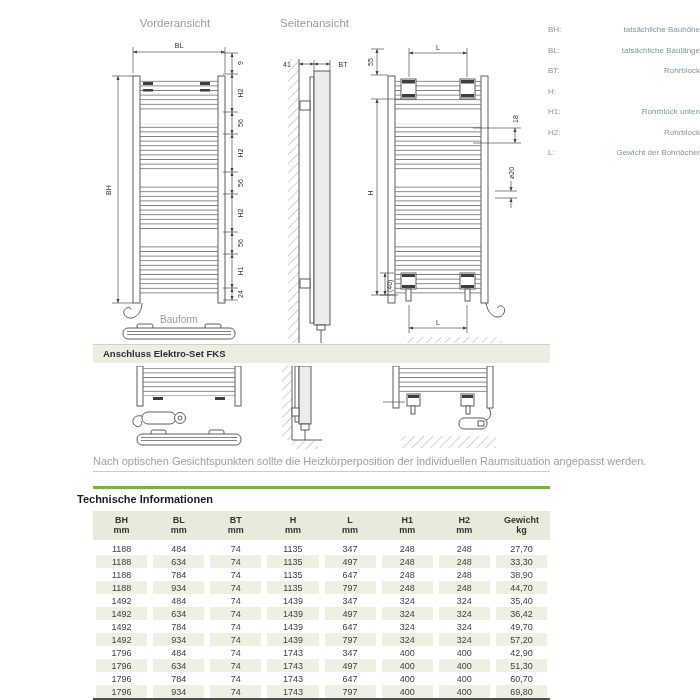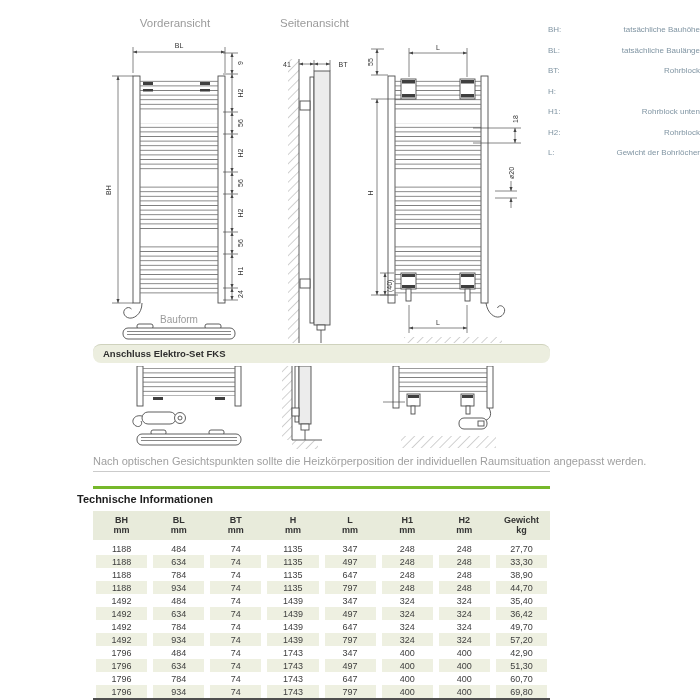--- a/index.html
+++ b/index.html
@@ -17,21 +17,21 @@
   .dk{fill:#3f3f3f;stroke:none;}
   text.dt{font-size:7px;fill:#333;}
   text.gt{font-size:10px;fill:#9b9b9b;}
 
   .legend{position:absolute;left:548px;top:24px;width:152px;}
   .legend-item{display:flex;margin-bottom:9px;font-size:8px;color:#8095a3;line-height:11.5px;}
   .lk{width:22px;flex:none;}
   .lv{flex:1;text-align:right;}
 
   .elektro-bar{position:absolute;left:93px;top:344px;width:457px;height:19px;
-               background:#eceedf;border-top:1px solid #cfd2bd;box-sizing:border-box;border-radius:8px;}
+               background:#eceedf;border-top:1px solid #cfd2bd;box-sizing:border-box;}
   .elektro-bar span{display:block;font-size:9.5px;font-weight:bold;color:#2e2e2e;
                     line-height:17px;padding-left:10px;}
   .esvg{position:absolute;top:366px;}
 
   .note{position:absolute;left:93px;top:455px;width:470px;font-size:11px;color:#a0a0a0;white-space:nowrap;}
   .note-rule{position:absolute;left:93px;top:471px;width:457px;height:0;border-top:1px solid #cbcbcb;}
   .green-rule{position:absolute;left:93px;top:486px;width:457px;height:3px;}
   .table-title{position:absolute;left:77px;top:493px;font-size:11px;font-weight:bold;color:#1e1e1e;}
 
   table.tech{position:absolute;left:93px;top:511px;width:457px;border-collapse:collapse;

